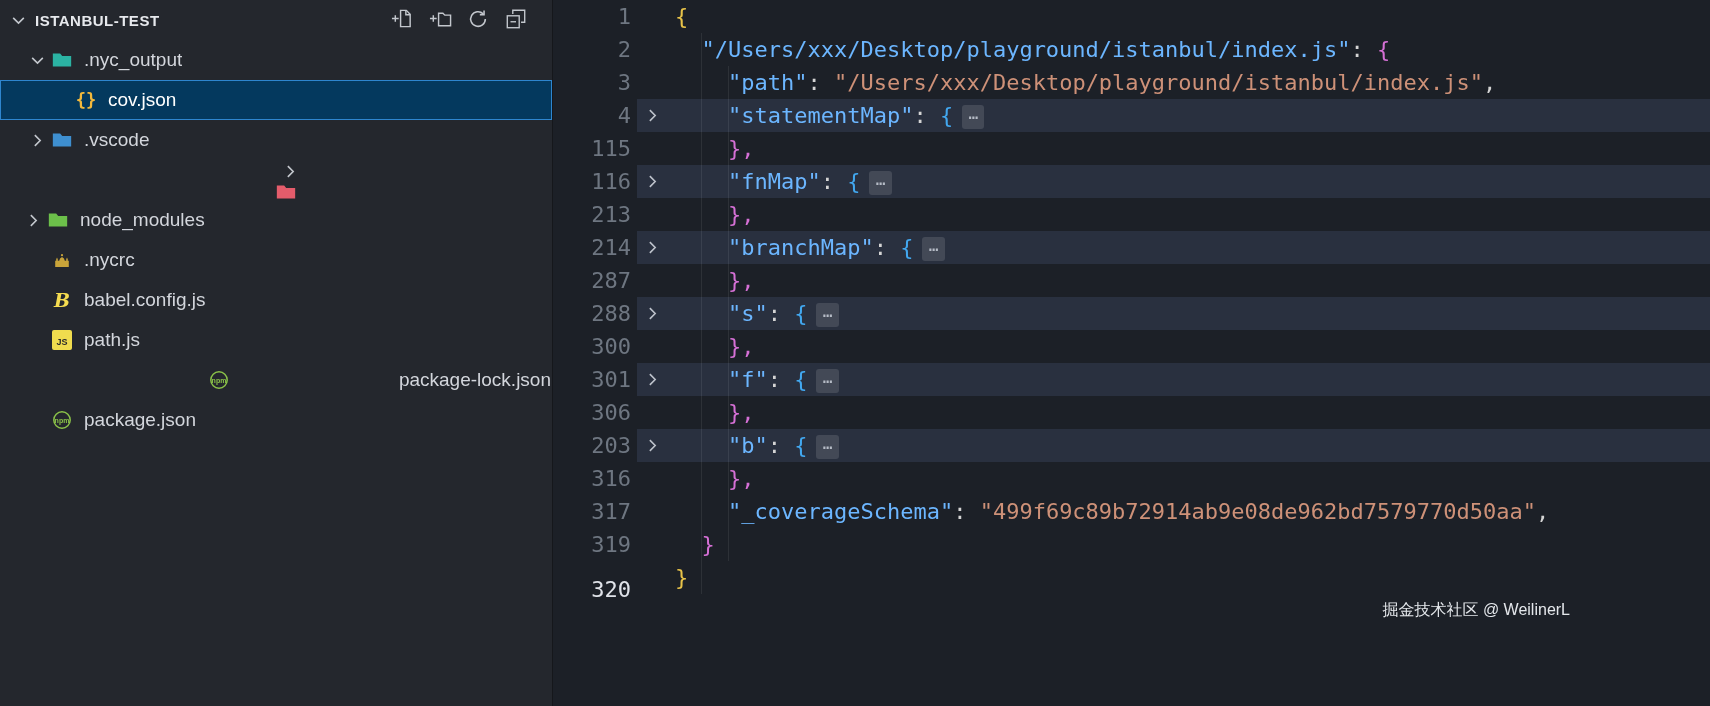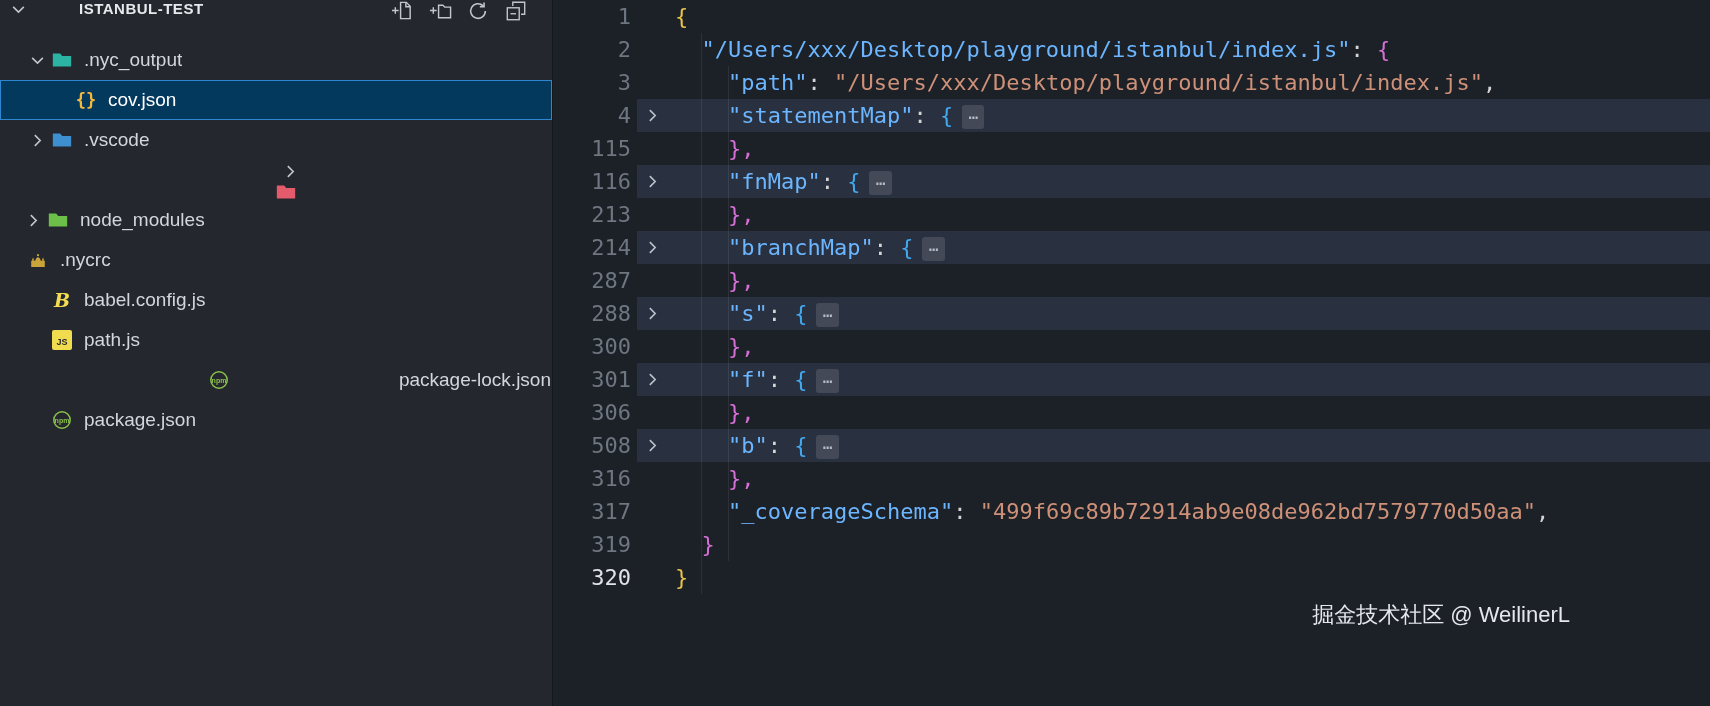--- a/index.html
+++ b/index.html
@@ -11,23 +11,22 @@
   }
   .app { position:absolute; inset:0; }
 
   
   .sidebar {
     position:absolute; left:0; top:0; width:553px; height:706px;
     background:#24272d; border-right:1px solid #15171b;
     color:#d3d6dc;
   }
   .sidebar-header {
-    height:40px; display:flex; align-items:flex-start;
+    height:40px; display:flex; align-items:center;
     padding:0 24px 0 10px;
-    gap:44px;
   }
   .hdr-chev { width:18px; height:18px; color:#c3c7cd; display:flex; align-items:center; margin-right:7px; flex:none; }
   .proj-title { font-weight:bold; font-size:15px; letter-spacing:.5px; color:#e7e9ed; flex:1; white-space:nowrap; }
   .actions { display:flex; gap:14px; align-items:center; }
   .action-btn {
     width:24px; height:24px; border:none; background:none; color:#c3c7cd;
     display:flex; align-items:center; justify-content:center; cursor:pointer; padding:0;
   }
   .tree-row {
     height:40px; display:flex; align-items:center;
@@ -50,21 +49,21 @@
     position:absolute; left:553px; top:0; right:0; height:706px;
     background:#1c2027;
     font-family:"DejaVu Sans Mono", monospace; font-size:22px;
   }
   .lines { position:relative; }
   .line { display:flex; height:33px; line-height:33px; }
   .ln {
     width:84px; padding-right:6px; text-align:right; flex:none;
     color:var(--line-number,#6e7681); user-select:none;
   }
-  .line.active .ln { color:var(--line-number-active,#e0e3e9); }
+  .line.active .ln { color:var(--line-number-active,#e0e3e9);margin-top:12px; }
   .line-body { flex:1; display:flex; min-width:0; }
   .line.hl .line-body { background:var(--fold-highlight-bg,#29303f); }
   .fold-col { width:30px; flex:none; display:flex; align-items:center; justify-content:center; color:#bdc2cb; }
   .content { white-space:pre; padding-left:8px; }
   .c-key   { color:var(--token-key,#6cb6ff); }
   .c-str   { color:var(--token-string,#ce9178); }
   .c-punct { color:var(--token-punct,#d4d4d4); }
   .c-b1 { color:var(--bracket-level1,#e8c349); }
   .c-b2 { color:var(--bracket-level2,#d670d6); }
   .c-b3 { color:var(--bracket-level3,#42a8f0); }
@@ -72,21 +71,21 @@
     display:inline-block; color:#b6bcc6; background:rgba(255,255,255,.12);
     border-radius:3px; padding:0 6px; margin-left:9px;
     font-size:17px; line-height:24px; vertical-align:middle;
   }
   .indent-guide { position:absolute; width:1px; background:rgba(255,255,255,.08); }
   .guide-1 { left:148px; top:33px; height:561px; }
   .guide-2 { left:175px; top:66px; height:495px; }
   .watermark {
     position:absolute; top:600px; right:140px;
     font-family:"Liberation Sans", sans-serif;
-    font-size:22px; color:#e4e7eb; white-space:nowrap;
+    font-size:16px; color:#e4e7eb; white-space:nowrap;
   }
 </style>
 </head>
 <body>
 
 <div class="app">
 
   <aside class="sidebar">
     <div class="sidebar-header">
       <span class="hdr-chev">
@@ -177,21 +176,21 @@
               <path d="M5.5 3l5 5-5 5" fill="none" stroke="currentColor" stroke-width="1.5"></path>
             </svg>
           </span>
           <span class="tree-icon" style="color: rgb(108, 192, 74);">
             <svg width="22" height="22" viewBox="0 0 24 24">
               <path fill="currentColor" d="M2 5h8l2.2 2.5H22V19H2z"></path>
             </svg>
           </span>
           <span class="tree-label">node_modules</span>
         </div>
-        <div class="tree-row" style="">
+        <div class="tree-row" style="padding-left: 24px;">
           <span class="chev-slot"></span>
           <span class="tree-icon" style="color: rgb(201, 164, 58);">
             <svg width="20" height="20" viewBox="0 0 20 20" fill="currentColor">
               <path d="M3.2 17v-6.2h1V9.2l.8-1.6.8 1.6v1.6h1.4A4.6 4.6 0 0 1 10 7a4.6 4.6 0 0 1 2.8 3.8h1.4V9.2l.8-1.6.8 1.6v1.6h1V17z"></path>
               <circle cx="10" cy="5.2" r="1.1"></circle>
             </svg>
           </span>
           <span class="tree-label">.nycrc</span>
         </div>
         <div class="tree-row" style="padding-left: 24px;">
@@ -341,21 +340,21 @@
           </span>
         </div>
         <div class="line">
           <span class="ln">306</span>
           <span class="line-body">
             <span class="fold-col"></span>
             <span class="content">    <span class="c-b2">},</span></span>
           </span>
         </div>
         <div class="line hl">
-          <span class="ln">508</span>
+          <span class="ln">203</span>
           <span class="line-body">
             <span class="fold-col">
               <svg width="17" height="17" viewBox="0 0 16 16">
                 <path d="M5.5 3l5 5-5 5" fill="none" stroke="currentColor" stroke-width="1.5"></path>
               </svg>
             </span>
             <span class="content">    <span class="c-key">"b"</span><span class="c-punct">: </span><span class="c-b3">{</span><span class="c-ellipsis">⋯</span></span>
           </span>
         </div>
         <div class="line">

